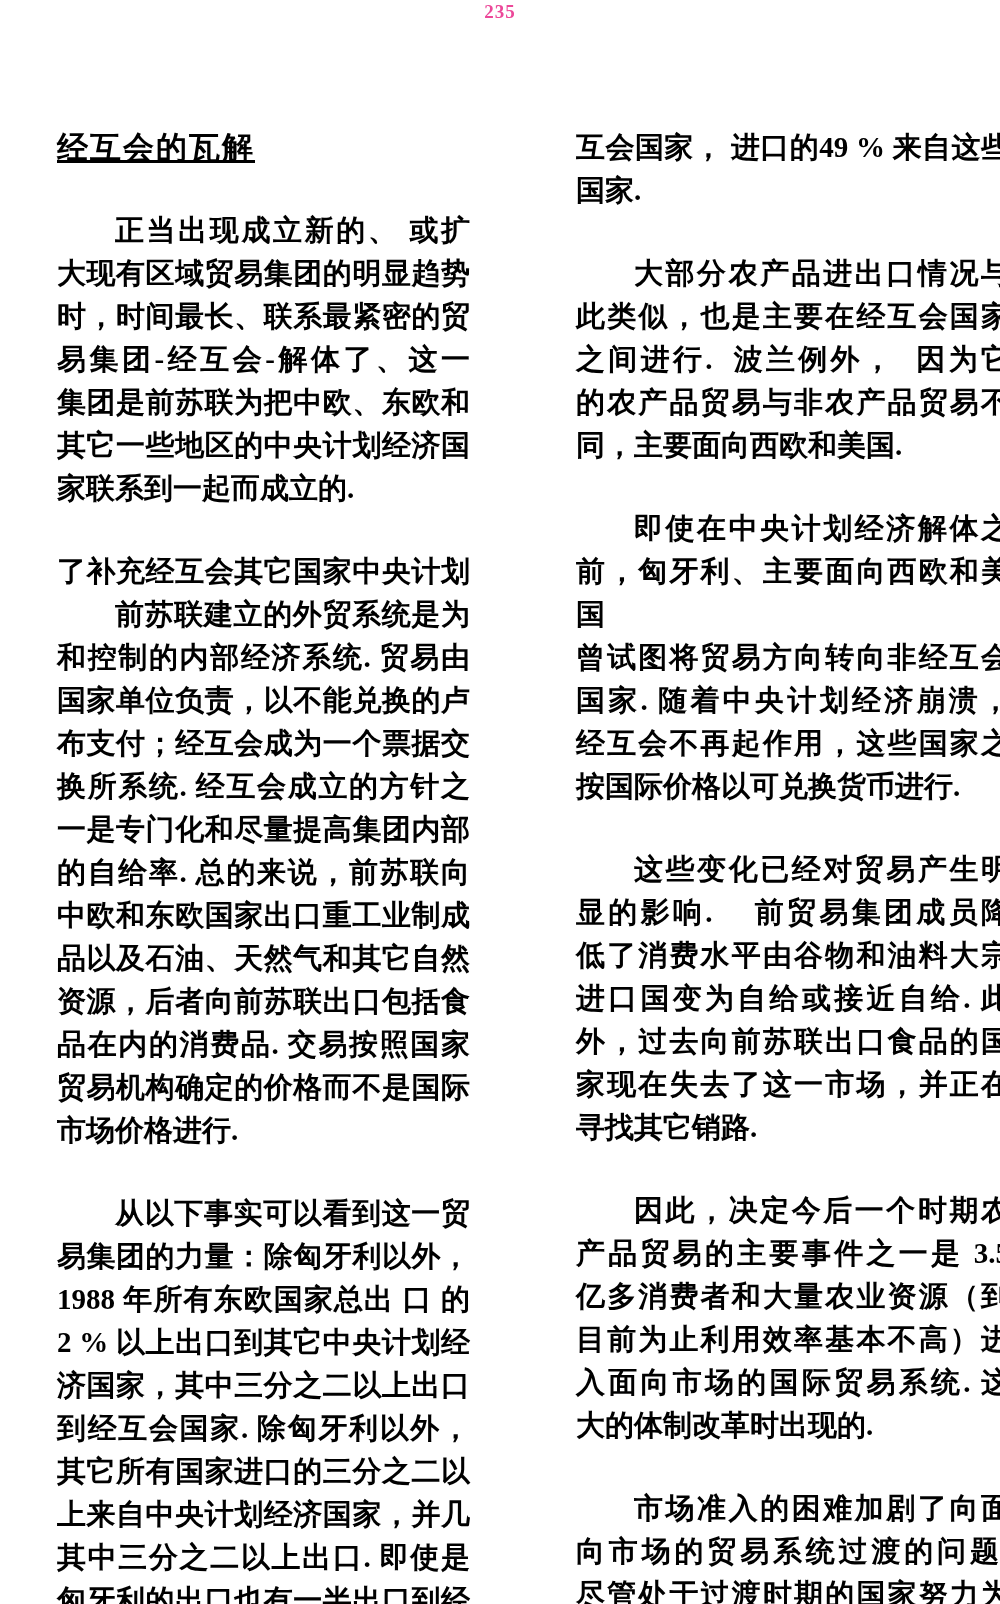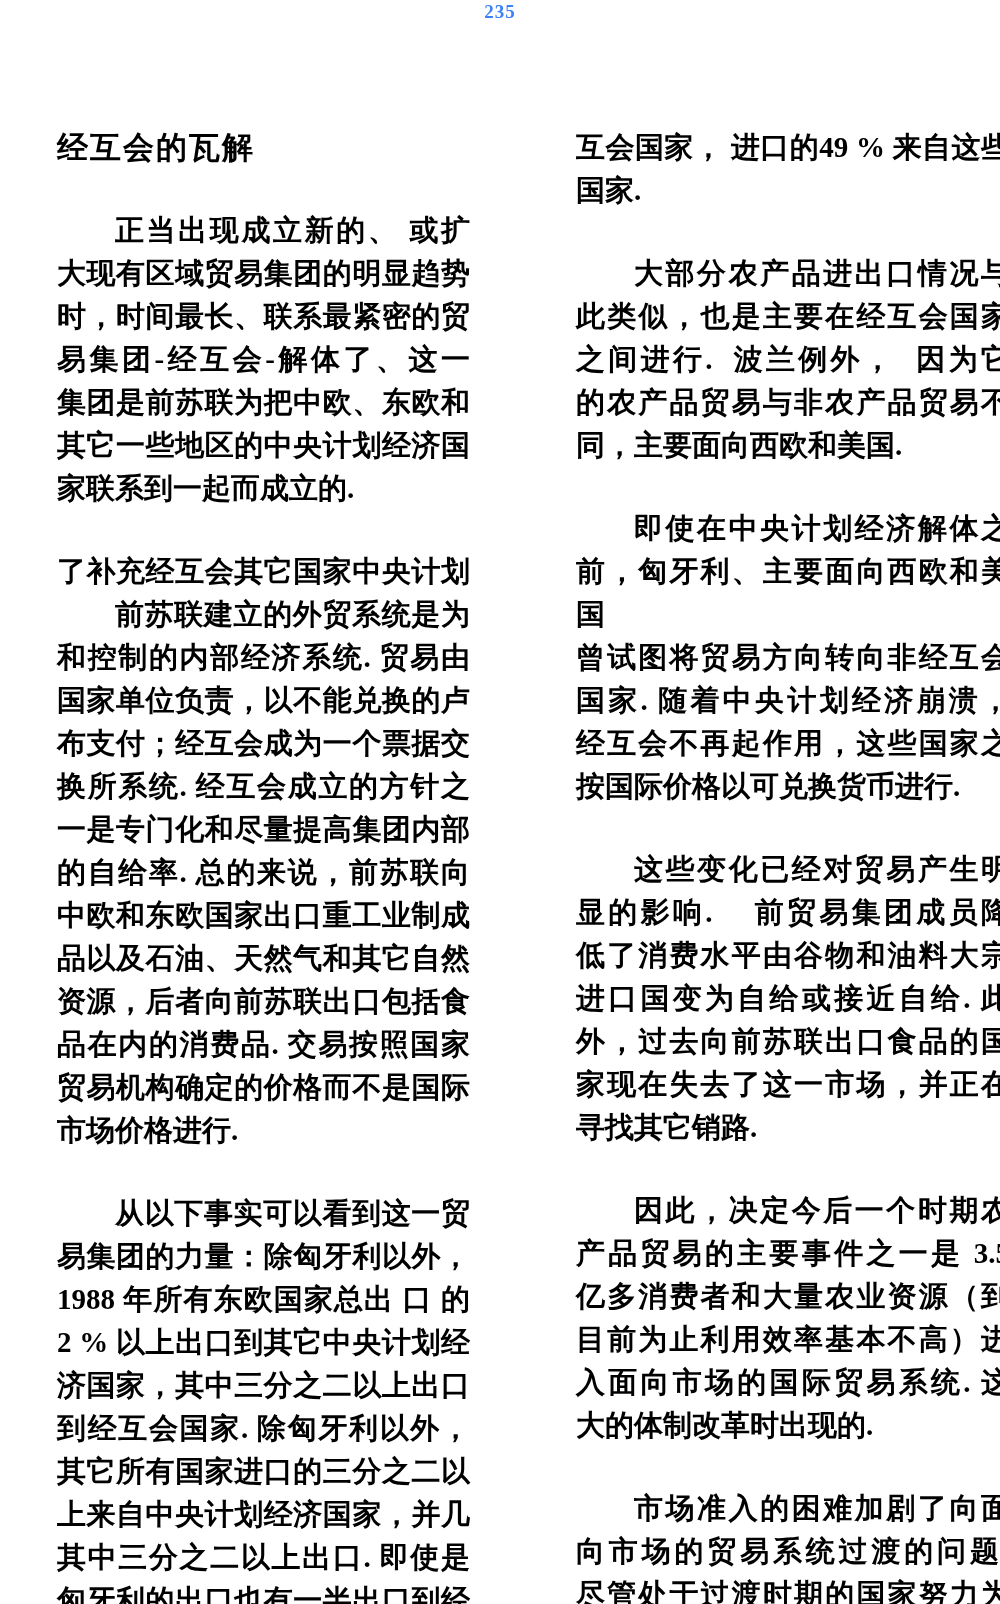--- a/index.html
+++ b/index.html
@@ -18,21 +18,21 @@
   }
   .page-number {
     position: absolute;
     top: 1px;
     left: 0;
     width: 1000px;
     text-align: center;
     font-size: 19px;
     font-weight: bold;
     letter-spacing: 1px;
-    color: #3b82f6;
+    color: #ec4899;
   }
   .column {
     position: absolute;
     top: 126px;
     font-size: 29px;
     font-weight: bold;
     line-height: 43px;
     color: #000000;
   }
   .col-left  { left: 57px;  width: 413px; }
@@ -44,20 +44,21 @@
     text-align-last: justify;
     white-space: pre-wrap;
   }
   .line.final { text-align-last: left; }
   .line.indent { padding-left: 58px; }
   .para.heading .line {
     font-size: 31px;
     letter-spacing: 2px;
     text-align: left;
     text-align-last: left;
+    text-decoration: underline;
   }
 </style>
 </head>
 <body>
 
 <div class="page">
   <div class="page-number">235</div>
   <div class="column col-left" id="col-left">
       <div class="para heading">
         <div class="line final">经互会的瓦解</div>

